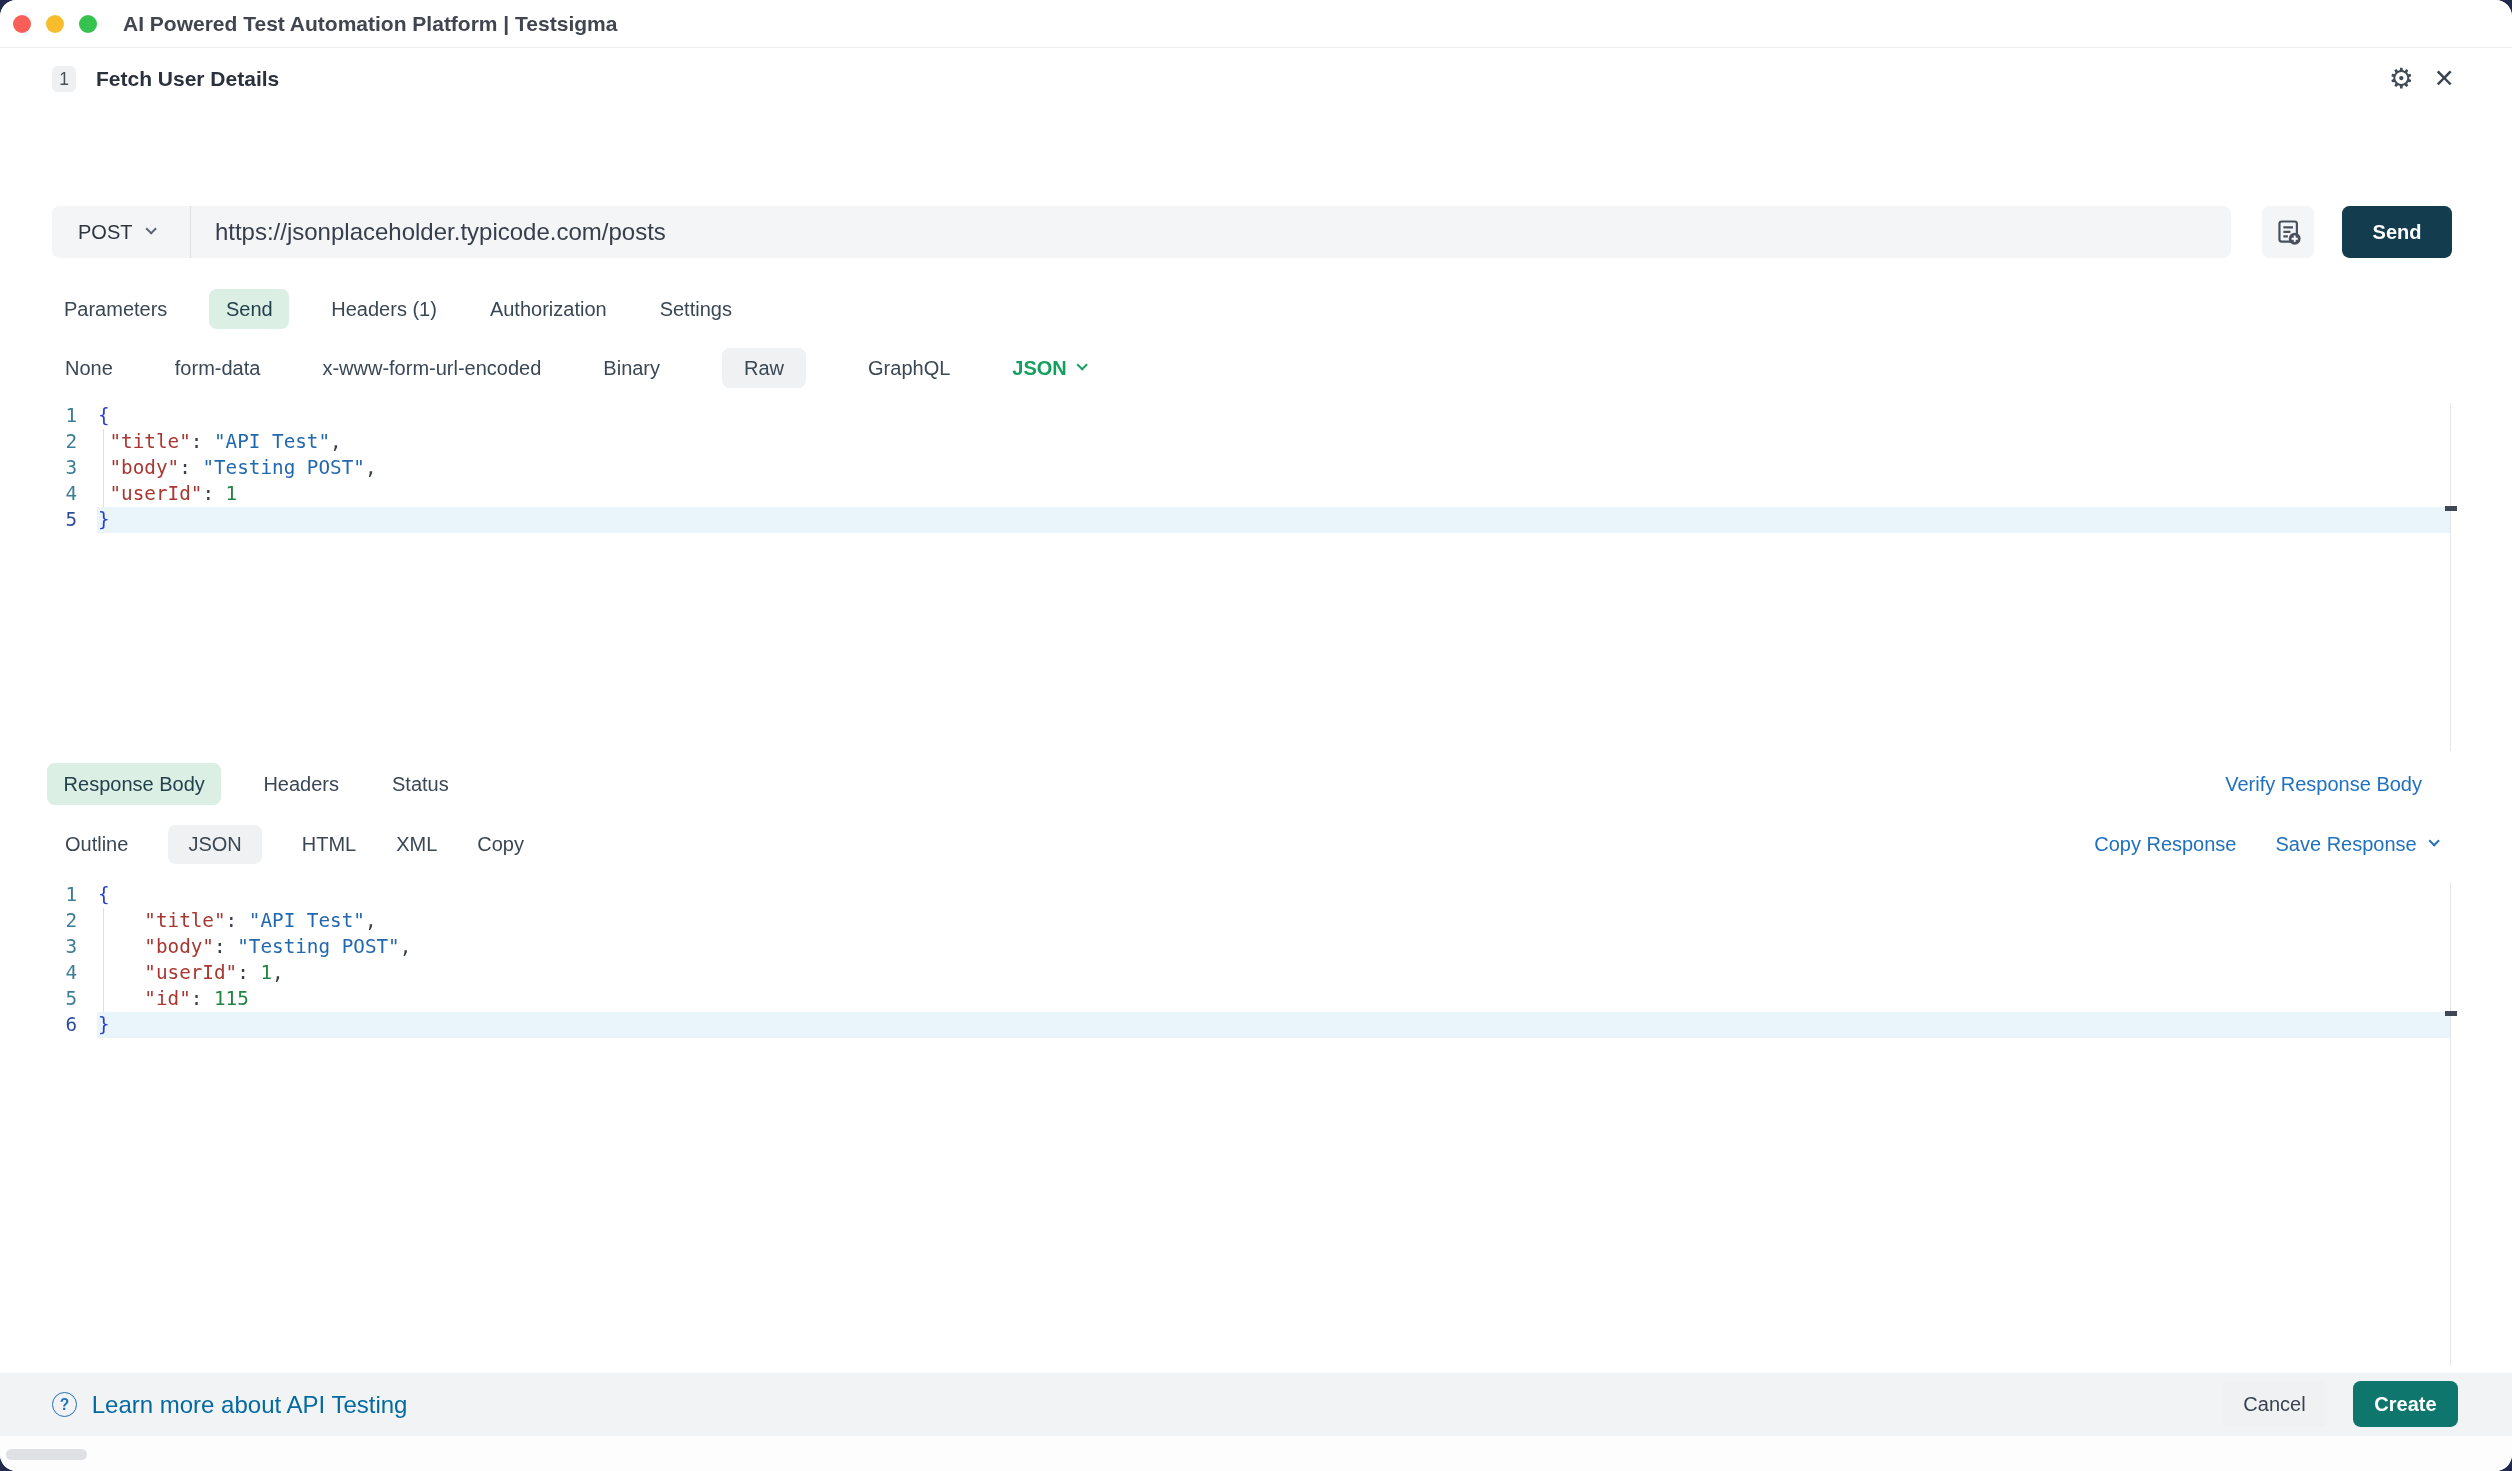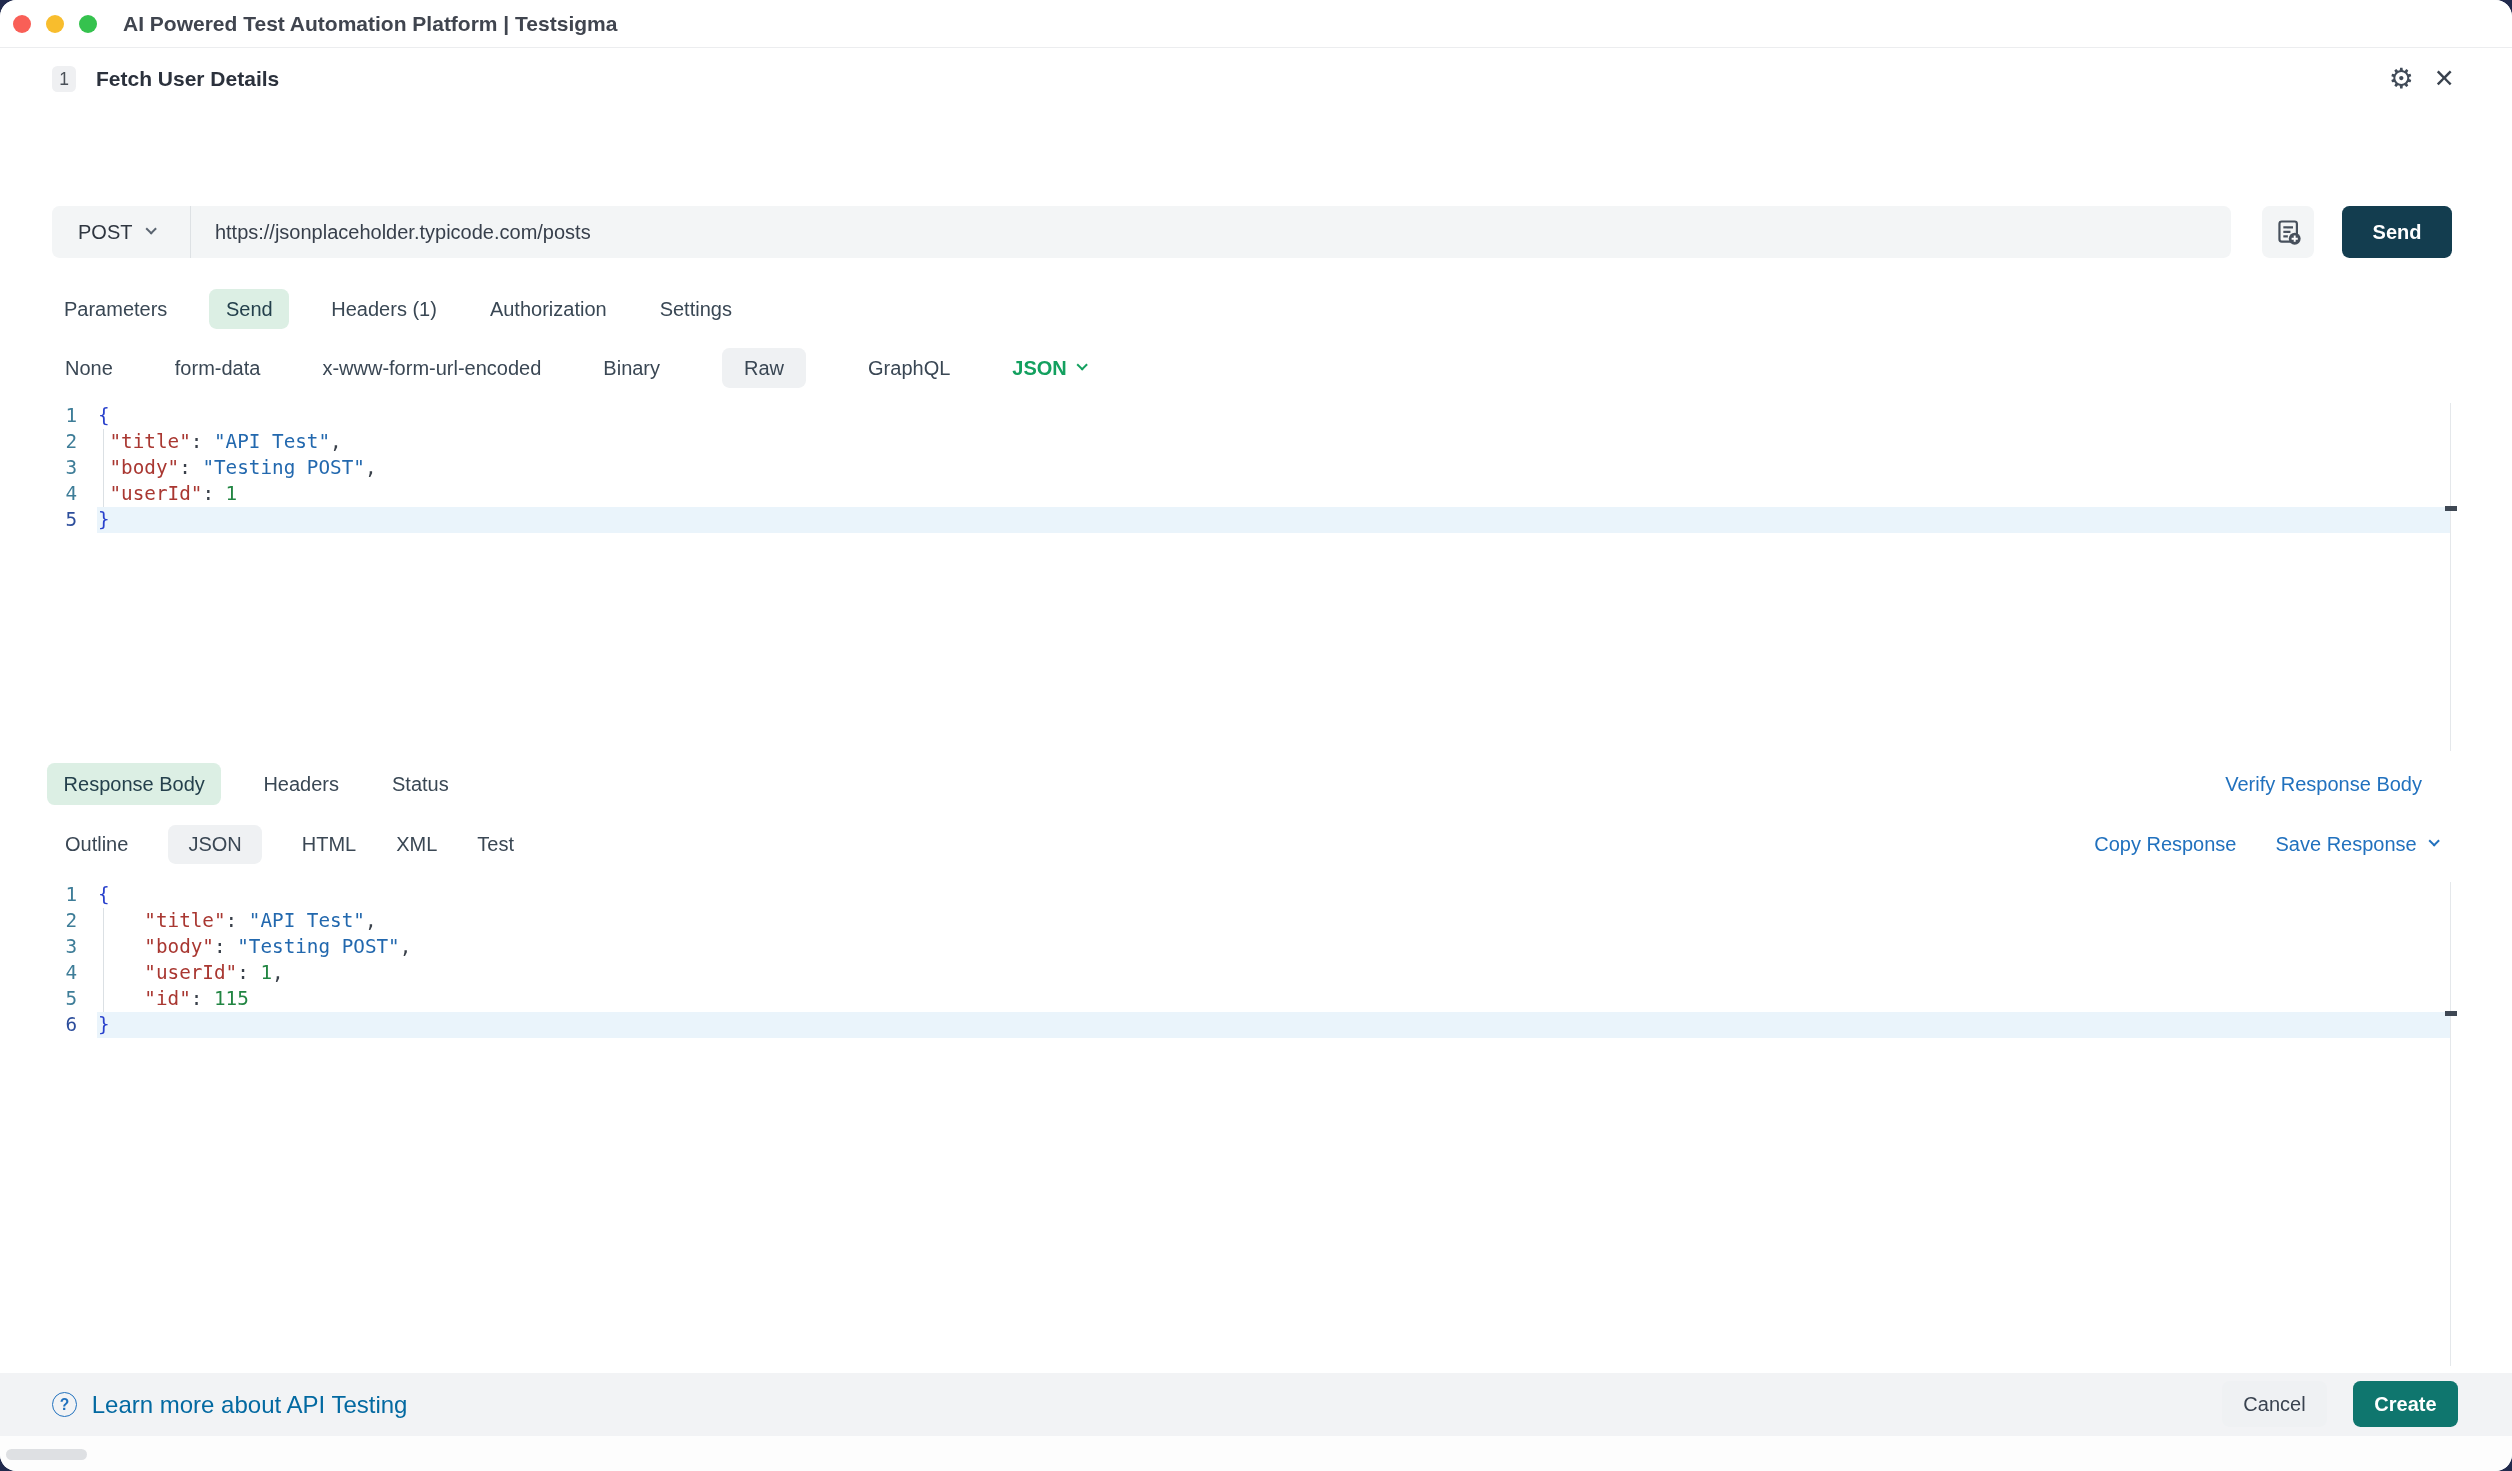--- a/index.html
+++ b/index.html
@@ -27,21 +27,21 @@
   
   .main-tabs { position:absolute; top:109px; left:0; right:0; height:72px; border-bottom:0.9px solid #E8EAED; display:flex; padding-left:47px; }
   .main-tab { height:72px; display:flex; align-items:center; padding:0 11px; margin-right:13px; font-size:21px; color:#5C6B7A; border-bottom:3.7px solid transparent; cursor:pointer; }
   .main-tab.active { color:#17323F; font-weight:600; border-bottom-color:#1B3844; }
 
   
   .url-row { position:absolute; top:206px; left:52px; right:60px; height:52px; display:flex; align-items:center; }
   .method-url { flex:1; height:52px; background:#F3F5F6; border-radius:7.4px; display:flex; align-items:center; overflow:hidden; }
   .method { width:138px; display:flex; align-items:center; padding-left:26px; font-size:20px; color:#2F3640; cursor:pointer; }
   .vdiv { width:0.9px; height:52px; background:#DDE1E4; }
-  .url-text { padding-left:24px; font-size:20px; color:#373F4B; flex:1; white-space:nowrap; }
+  .url-text { padding-left:24px; font-size:24px; color:#373F4B; flex:1; white-space:nowrap; }
   .attach-btn { width:52px; height:52px; background:#F3F5F6; border-radius:7.4px; margin-left:31px; display:flex; align-items:center; justify-content:center; cursor:pointer; }
   .send-btn { width:110px; height:52px; background:#133D4F; border-radius:7.4px; margin-left:28px; color:#fff; font-size:20px; font-weight:600; display:flex; align-items:center; justify-content:center; cursor:pointer; }
 
   .chev { width:8.3px; height:8.3px; border-right:2px solid currentColor; border-bottom:2px solid currentColor; transform:rotate(45deg); display:inline-block; margin-left:14.7px; margin-top:-5.5px; color:#5A6470; }
 
   
   .section-tabs { position:absolute; top:287px; left:53px; height:44px; display:flex; align-items:center; gap:31px; }
   .stab { font-size:20px; color:#394754; padding:0 11px; height:40px; display:flex; align-items:center; cursor:pointer; }
   .stab.active { background:#DCEFE4; border-radius:7.4px; padding:0 16.6px; color:#24404C; font-weight:500; }
 
@@ -180,21 +180,21 @@
         <div class="rtab">Headers</div>
         <div class="rtab">Status</div>
       </div>
     <div class="verify-link">Verify Response Body</div>
 
     <div class="fmt-tabs" id="fmt-tabs-list">
         <div class="ftab">Outline</div>
         <div class="ftab active">JSON</div>
         <div class="ftab">HTML</div>
         <div class="ftab">XML</div>
-        <div class="ftab">Test</div>
+        <div class="ftab">Copy</div>
       </div>
     <div class="resp-actions">
       <span class="link">Copy Response</span>
       <span class="link">
         <span>Save Response</span>
         <span class="chev"></span>
       </span>
     </div>
 
     <div class="editor" id="res-editor">

